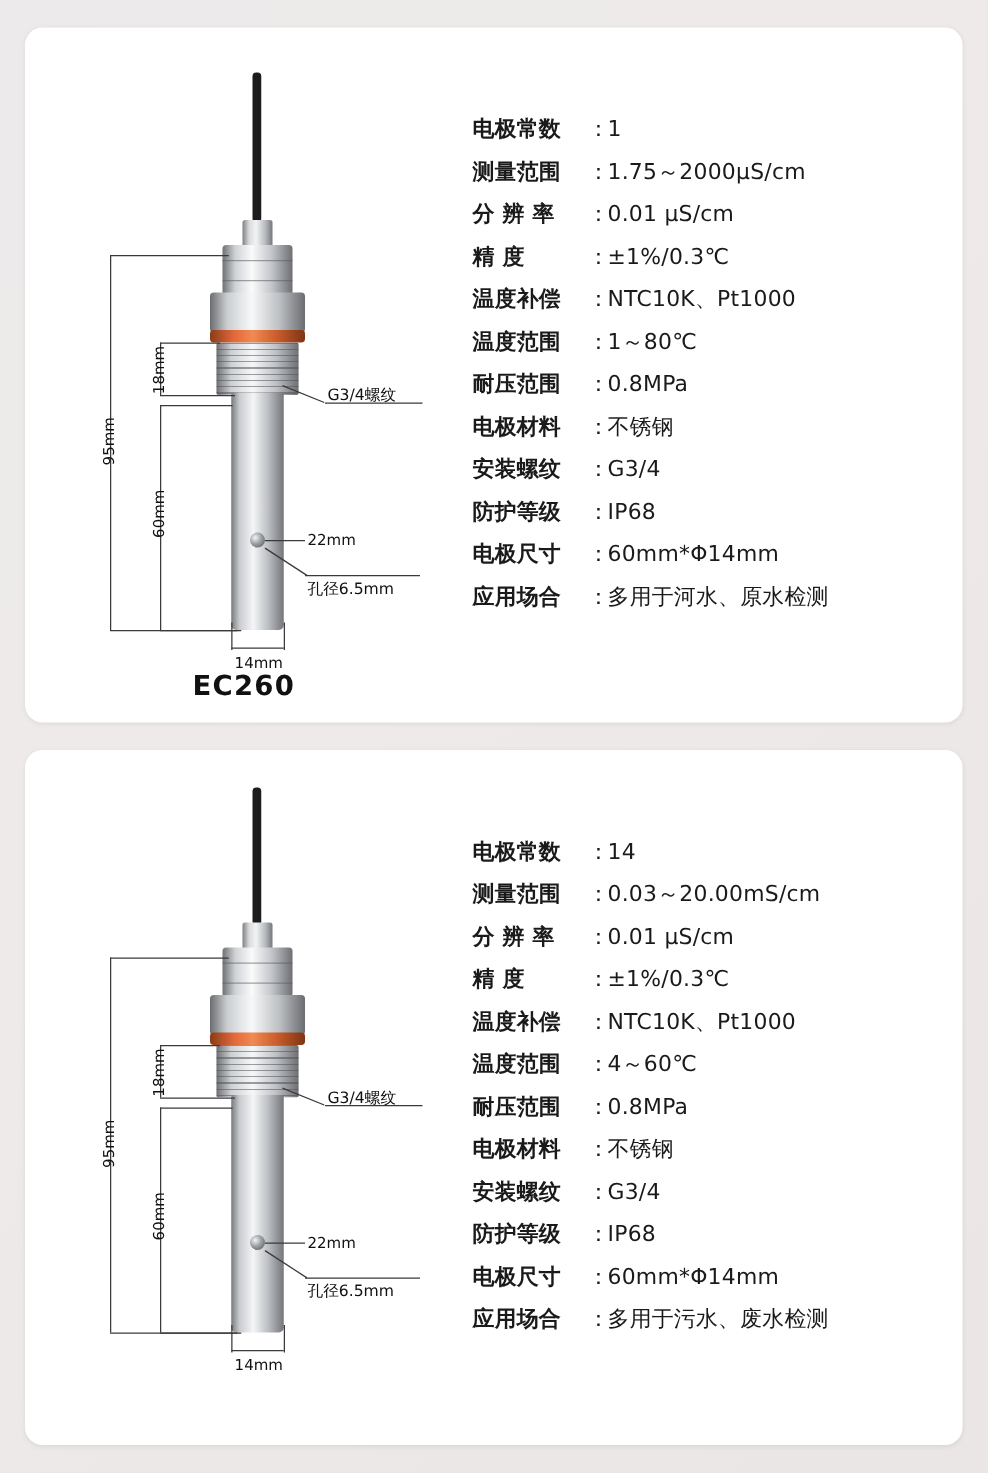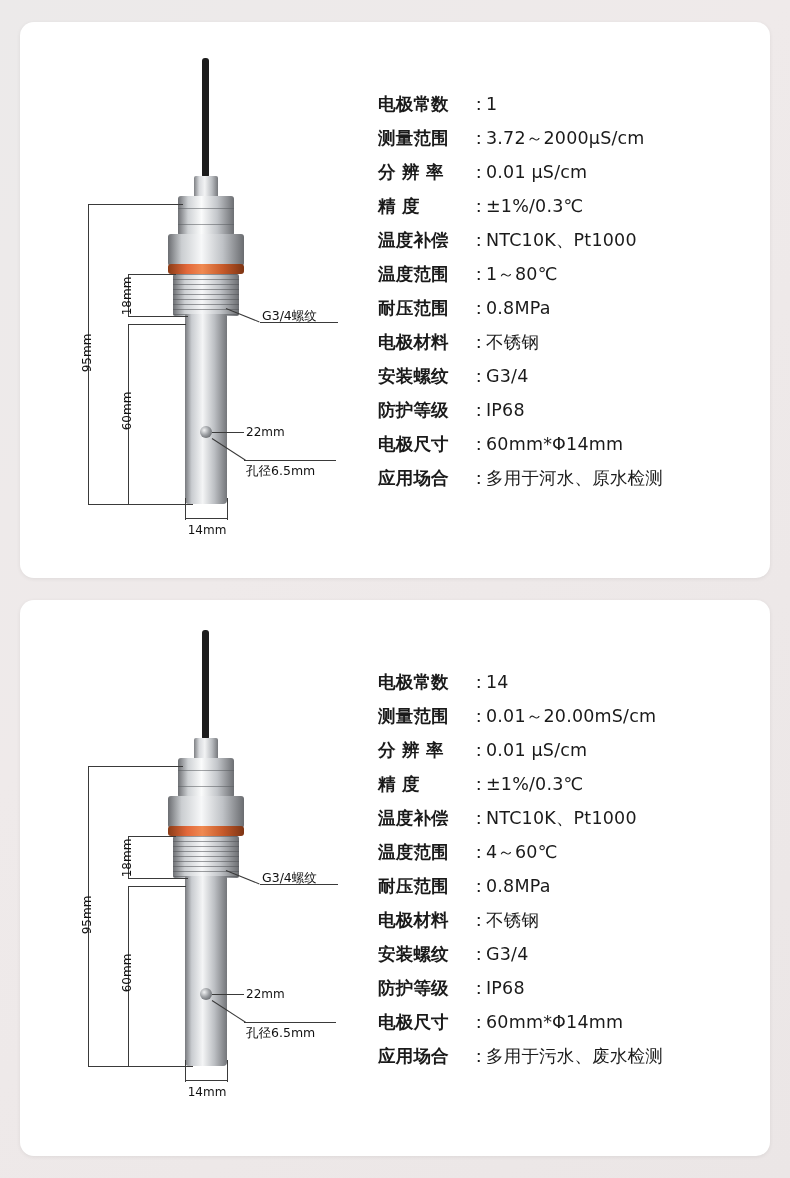--- a/index.html
+++ b/index.html
@@ -243,32 +243,33 @@
 
         <div class="leader" style="left:196px; top:272px; width:36px; transform:rotate(22deg);"></div>
         <div class="dim-h" style="left:230px; top:286px; width:78px;"></div>
         <div class="callout" style="left:232px; top:272px;">G3/4螺纹</div>
 
         <div class="leader" style="left:182px; top:402px; width:40px; transform:rotate(33deg);"></div>
         <div class="dim-h" style="left:214px; top:424px; width:92px;"></div>
         <div class="callout" style="left:216px; top:427px;">孔径6.5mm</div>
       </div>
 
+      <div class="model-name">EC260</div>
     </div>
 
     <div class="spec">
       <div class="spec-row">
           <span class="k">电极常数</span>
           <span class="colon">：</span>
           <span class="v">1</span>
         </div>
       <div class="spec-row">
           <span class="k">测量范围</span>
           <span class="colon">：</span>
-          <span class="v">3.72～2000μS/cm</span>
+          <span class="v">1.75～2000μS/cm</span>
         </div>
       <div class="spec-row">
           <span class="k spread">分 辨 率</span>
           <span class="colon">：</span>
           <span class="v">0.01 μS/cm</span>
         </div>
       <div class="spec-row">
           <span class="k spread">精    度</span>
           <span class="colon">：</span>
           <span class="v">±1%/0.3℃</span>
@@ -368,21 +369,21 @@
 
     <div class="spec">
       <div class="spec-row">
           <span class="k">电极常数</span>
           <span class="colon">：</span>
           <span class="v">14</span>
         </div>
       <div class="spec-row">
           <span class="k">测量范围</span>
           <span class="colon">：</span>
-          <span class="v">0.01～20.00mS/cm</span>
+          <span class="v">0.03～20.00mS/cm</span>
         </div>
       <div class="spec-row">
           <span class="k spread">分 辨 率</span>
           <span class="colon">：</span>
           <span class="v">0.01 μS/cm</span>
         </div>
       <div class="spec-row">
           <span class="k spread">精    度</span>
           <span class="colon">：</span>
           <span class="v">±1%/0.3℃</span>

